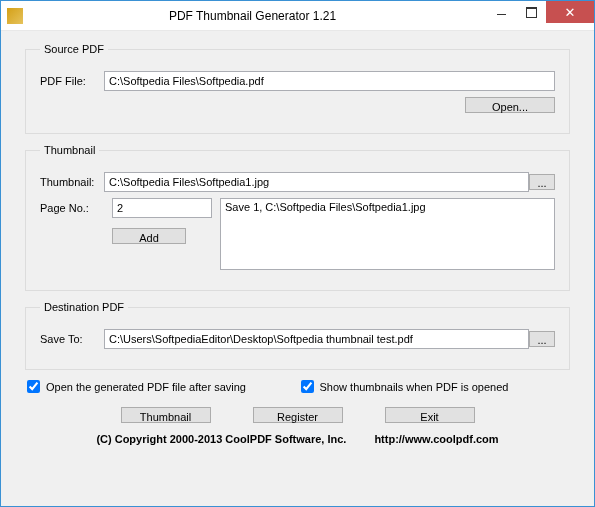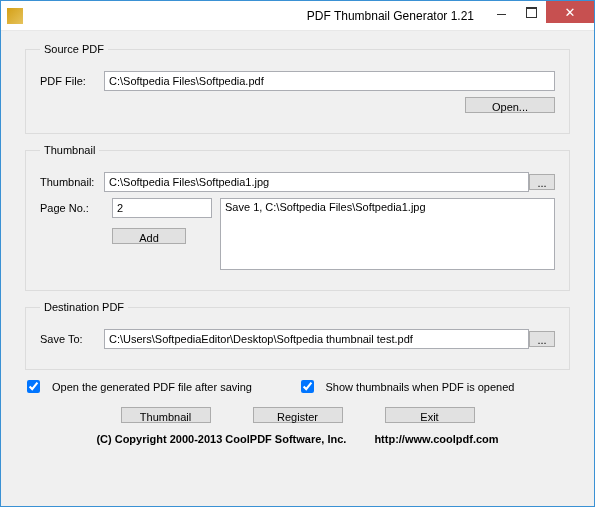--- a/index.html
+++ b/index.html
@@ -1,37 +1,37 @@
 <!DOCTYPE html>
 <html><head>
 <meta charset="utf-8">
 <style>
 * { box-sizing: border-box; margin: 0; padding: 0; }
 body { font-family: "Segoe UI", Tahoma, sans-serif; font-size: 11px; background: #000; }
 .window { width: 595px; height: 507px; background: #fff; border: 1px solid #3a91d4; position: relative; }
 .titlebar { height: 30px; background: #fff; display: flex; align-items: center; padding: 0 0 0 6px; border-bottom: 1px solid #e8e8e8; }
 .titlebar-icon { width: 16px; height: 16px; background: linear-gradient(135deg, #d4a017 0%, #e6c35c 100%); margin-right: 8px; }
-.titlebar-title { flex: 1; font-size: 12px; color: #000; text-align: right; padding-right: 120px; }
+.titlebar-title { flex: 1; font-size: 12px; color: #000; text-align: center; padding-right: 120px; }
 .win-controls { display: flex; height: 22px; position: absolute; top: 0; right: 0; }
 .win-btn { width: 30px; height: 22px; display: flex; align-items: center; justify-content: center; font-family: sans-serif; font-size: 11px; border: none; background: #fff; cursor: pointer; }
 .win-btn.close { width: 48px; background: #c75050; color: #fff; font-size: 13px; }
 .win-btn.minimize::before { content: ""; display: block; width: 9px; height: 1px; background: #333; margin-top: 5px; }
 .win-btn.maximize::before { content: ""; display: block; width: 9px; height: 8px; border: 1px solid #333; border-top-width: 2px; }
 .content { padding: 12px 24px 8px 24px; background: #f0f0f0; height: calc(100% - 30px); }
 fieldset { border: 1px solid #dcdcdc; padding: 10px 14px 14px 14px; margin-bottom: 10px; background: #f0f0f0; }
 legend { font-size: 11px; color: #000; padding: 0 4px; }
 .row { display: flex; align-items: center; margin: 6px 0; }
 .label { width: 64px; font-size: 11px; color: #000; }
 input[type="text"] { border: 1px solid #abadb3; padding: 2px 4px; font-size: 11px; font-family: inherit; background: #fff; height: 20px; }
 .btn { border: 1px solid #acacac; background: #e1e1e1; padding: 3px 0; font-size: 11px; font-family: inherit; cursor: pointer; height: 16px; }
 .btn-small { width: 26px; padding: 2px 0; }
 .btn-right { margin-left: auto; width: 90px; }
 .listbox { border: 1px solid #abadb3; background: #fff; font-size: 11px; padding: 2px 4px; overflow-y: scroll; }
 .chk-row { display: flex; gap: 6px; margin: 10px 2px 0 2px; font-size: 11px; }
-.chk-row label { display: flex; align-items: center; gap: 12px; }
+.chk-row label { display: flex; align-items: center; gap: 6px; }
 .chk-row input[type="checkbox"] { width: 13px; height: 13px; }
 .bottom-btns { display: flex; justify-content: center; gap: 42px; margin: 14px 0 10px 0; }
 .bottom-btns .btn { width: 90px; }
 .footer { text-align: center; font-size: 11px; font-weight: bold; color: #000; }
 .footer-gap { display: inline-block; width: 28px; }
 </style>
 </head>
 <body>
 
 <div class="window">

